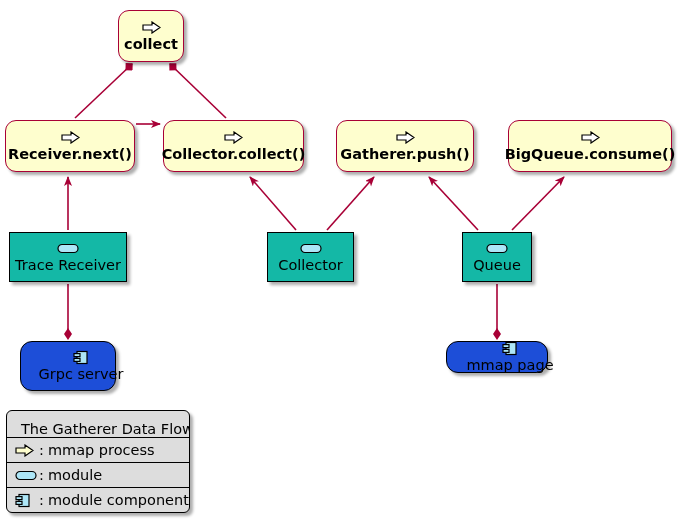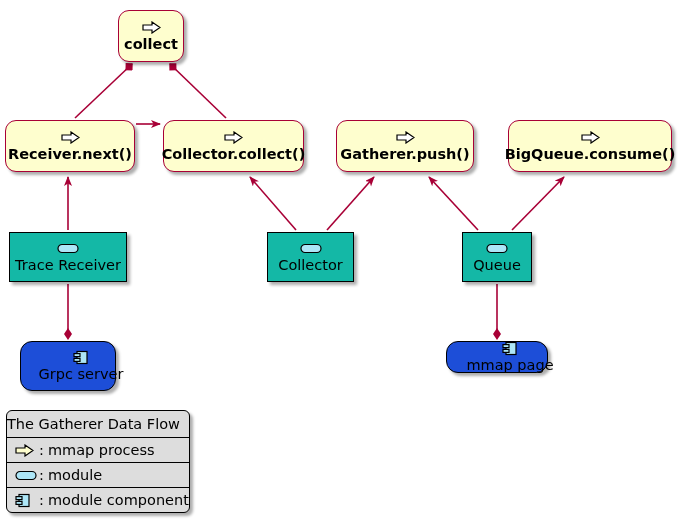--- a/index.html
+++ b/index.html
@@ -97,22 +97,22 @@
     height: 25px;
     display: flex;
     align-items: center;
     padding-left: 8px;
     border-top: 1.2px solid #000000;
     box-sizing: border-box;
   }
   .legend-title {
     height: 26px;
     display: flex;
-    align-items: center;
-    padding-left: 0;
+    align-items: flex-end;
+    padding-left: 14px;
     border-top: none;
     box-sizing: border-box;
   }
   .legend-text {
     font-size: 14.5px;
     color: #000000;
     white-space: nowrap;
   }
   .legend-icon {
     width: 22px;

